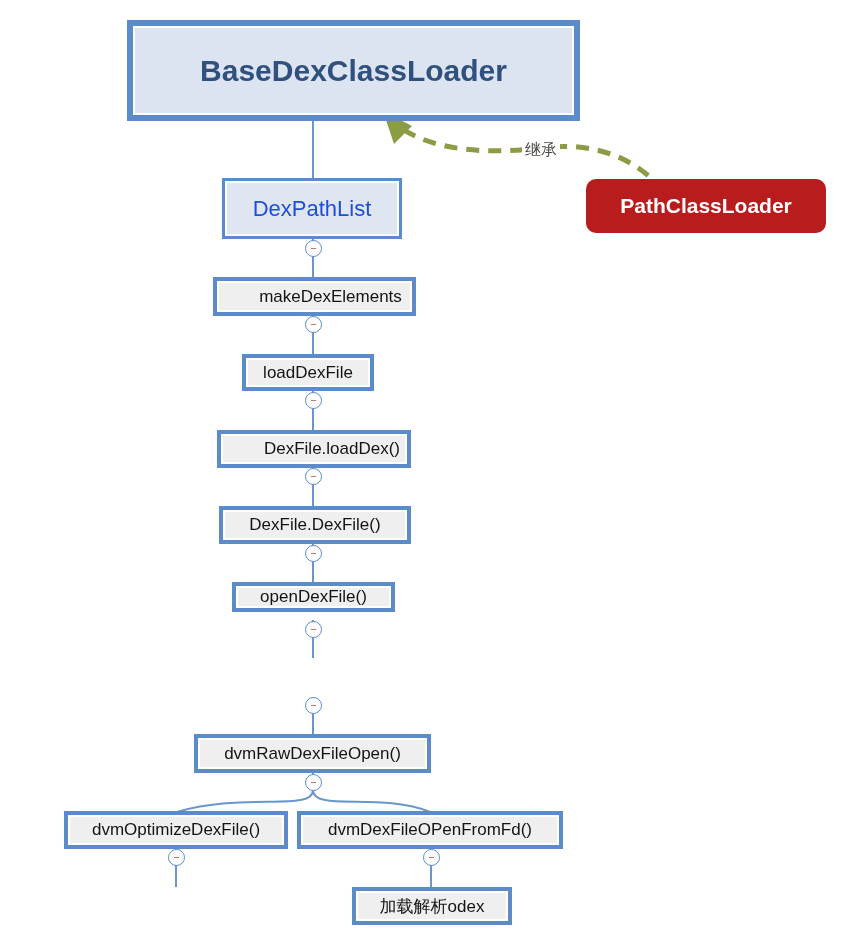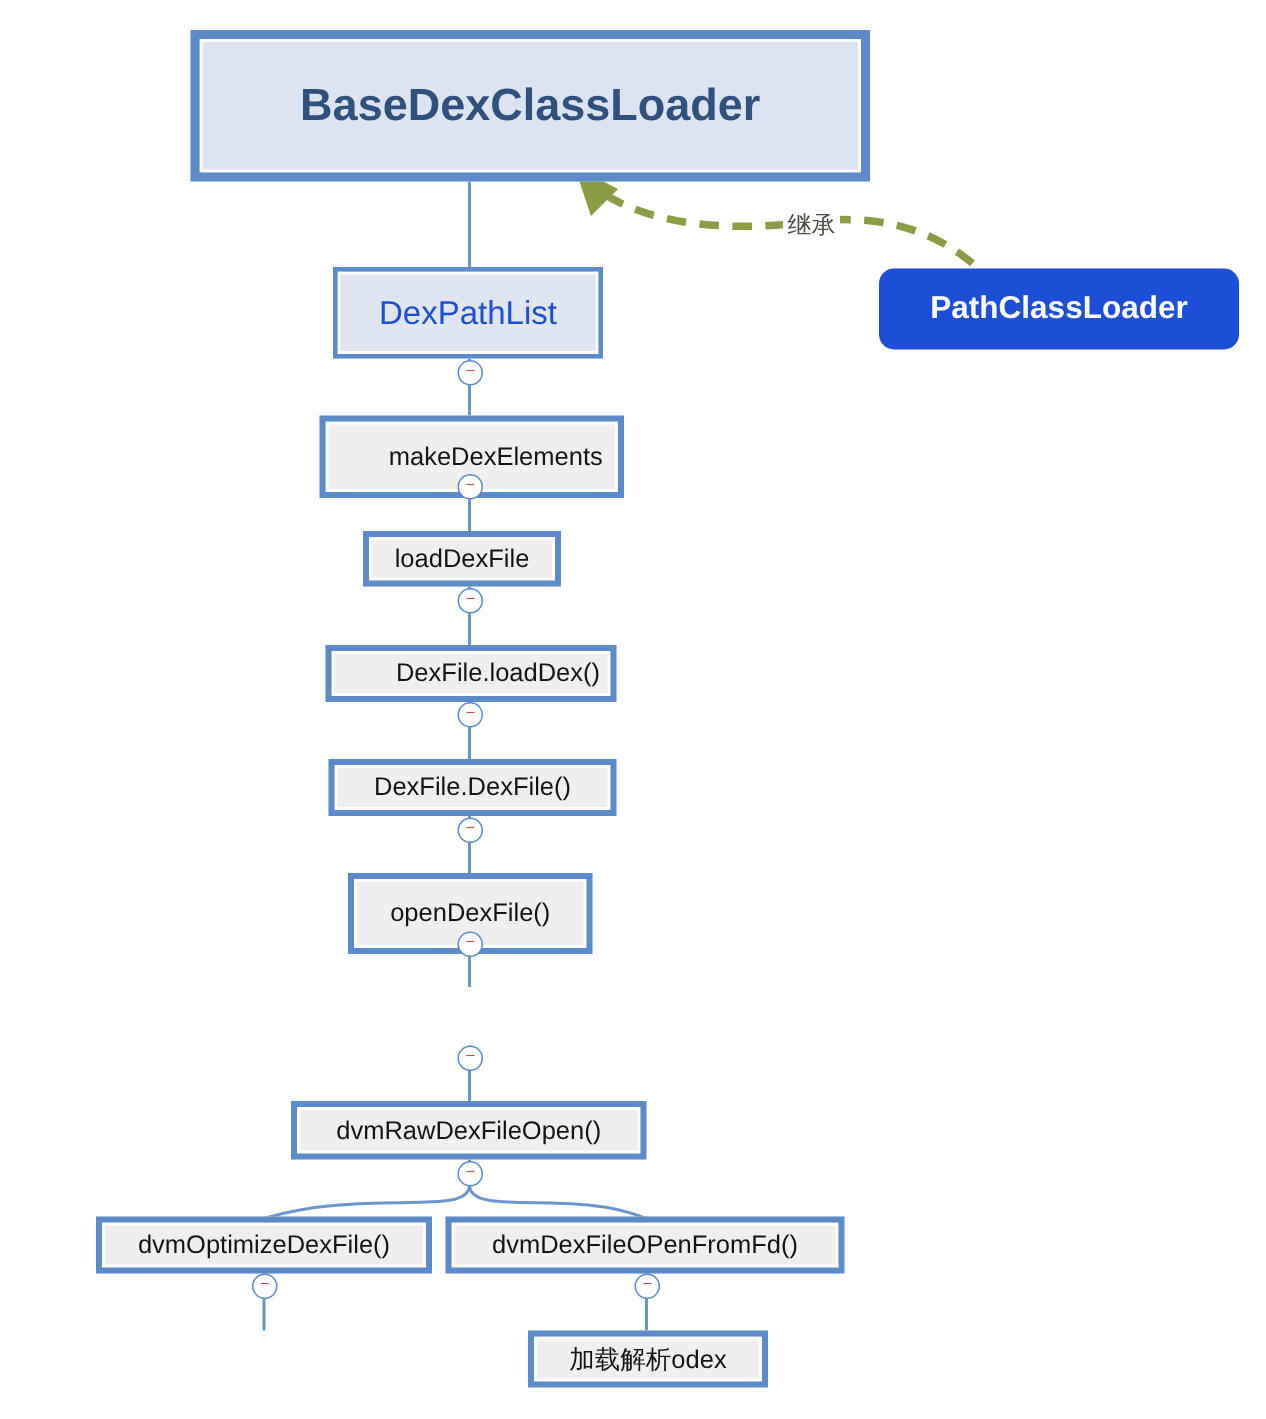--- a/index.html
+++ b/index.html
@@ -18,21 +18,21 @@
   }
   .node.root{
     background:#dce4f1;border-width:6px;
     font-size:30px;font-weight:bold;color:#30507e;
   }
   .node.blue{
     background:#dfe6f1;border-width:3px;
     font-size:22px;color:#1d4ed8;
   }
   .node.solid{
-    background:#1d4ed8;border:none;border-radius:10px;
+    background:#b91c1c;border:none;border-radius:10px;
     box-shadow:none;
     font-size:21px;font-weight:bold;color:#ffffff;
   }
   .toggle{
     position:absolute;box-sizing:border-box;width:17px;height:17px;
     border:1.5px solid #5b8bc8;border-radius:50%;background:#ffffff;
     display:flex;align-items:center;justify-content:center;
     font-size:11px;line-height:1;color:#b0574f;z-index:3;
   }
   .toggle span{transform:translateY(-0.5px);}
@@ -69,29 +69,29 @@
   </svg>
 
   <div class="edge-label" style="left:522px;top:140px;text-align:right;">继承</div>
 
   <div class="node root" style="left:87px;top:20px;width:453px;height:101px;margin-left:40px;">BaseDexClassLoader</div>
 
   <div class="node solid" style="left:586px;top:179px;width:240px;height:54px;">PathClassLoader</div>
 
   <div class="node blue" style="left:222px;top:178px;width:180px;height:61px;">DexPathList</div>
 
-  <div class="node" style="left:213px;top:277px;width:203px;height:55px;padding-left:32px;">makeDexElements</div>
+  <div class="node" style="left:213px;top:277px;width:203px;height:39px;padding-left:32px;">makeDexElements</div>
 
   <div class="node" style="left:242px;top:354px;width:132px;height:37px;">loadDexFile</div>
 
   <div class="node" style="left:217px;top:430px;width:194px;height:38px;padding-left:36px;">DexFile.loadDex()</div>
 
   <div class="node" style="left:219px;top:506px;width:192px;height:38px;">DexFile.DexFile()</div>
 
-  <div class="node" style="left:232px;top:582px;width:163px;height:54px;">openDexFile()</div>
+  <div class="node" style="left:232px;top:582px;width:163px;height:30px;">openDexFile()</div>
 
 
   <div class="node" style="left:194px;top:734px;width:237px;height:39px;">dvmRawDexFileOpen()</div>
 
   <div class="node" style="left:297px;top:811px;width:266px;height:38px;">dvmDexFileOPenFromFd()</div>
 
   <div class="node" style="left:64px;top:811px;width:224px;height:38px;">dvmOptimizeDexFile()</div>
 
 
   <div class="node" style="left:352px;top:887px;width:160px;height:38px;">加载解析odex</div>

